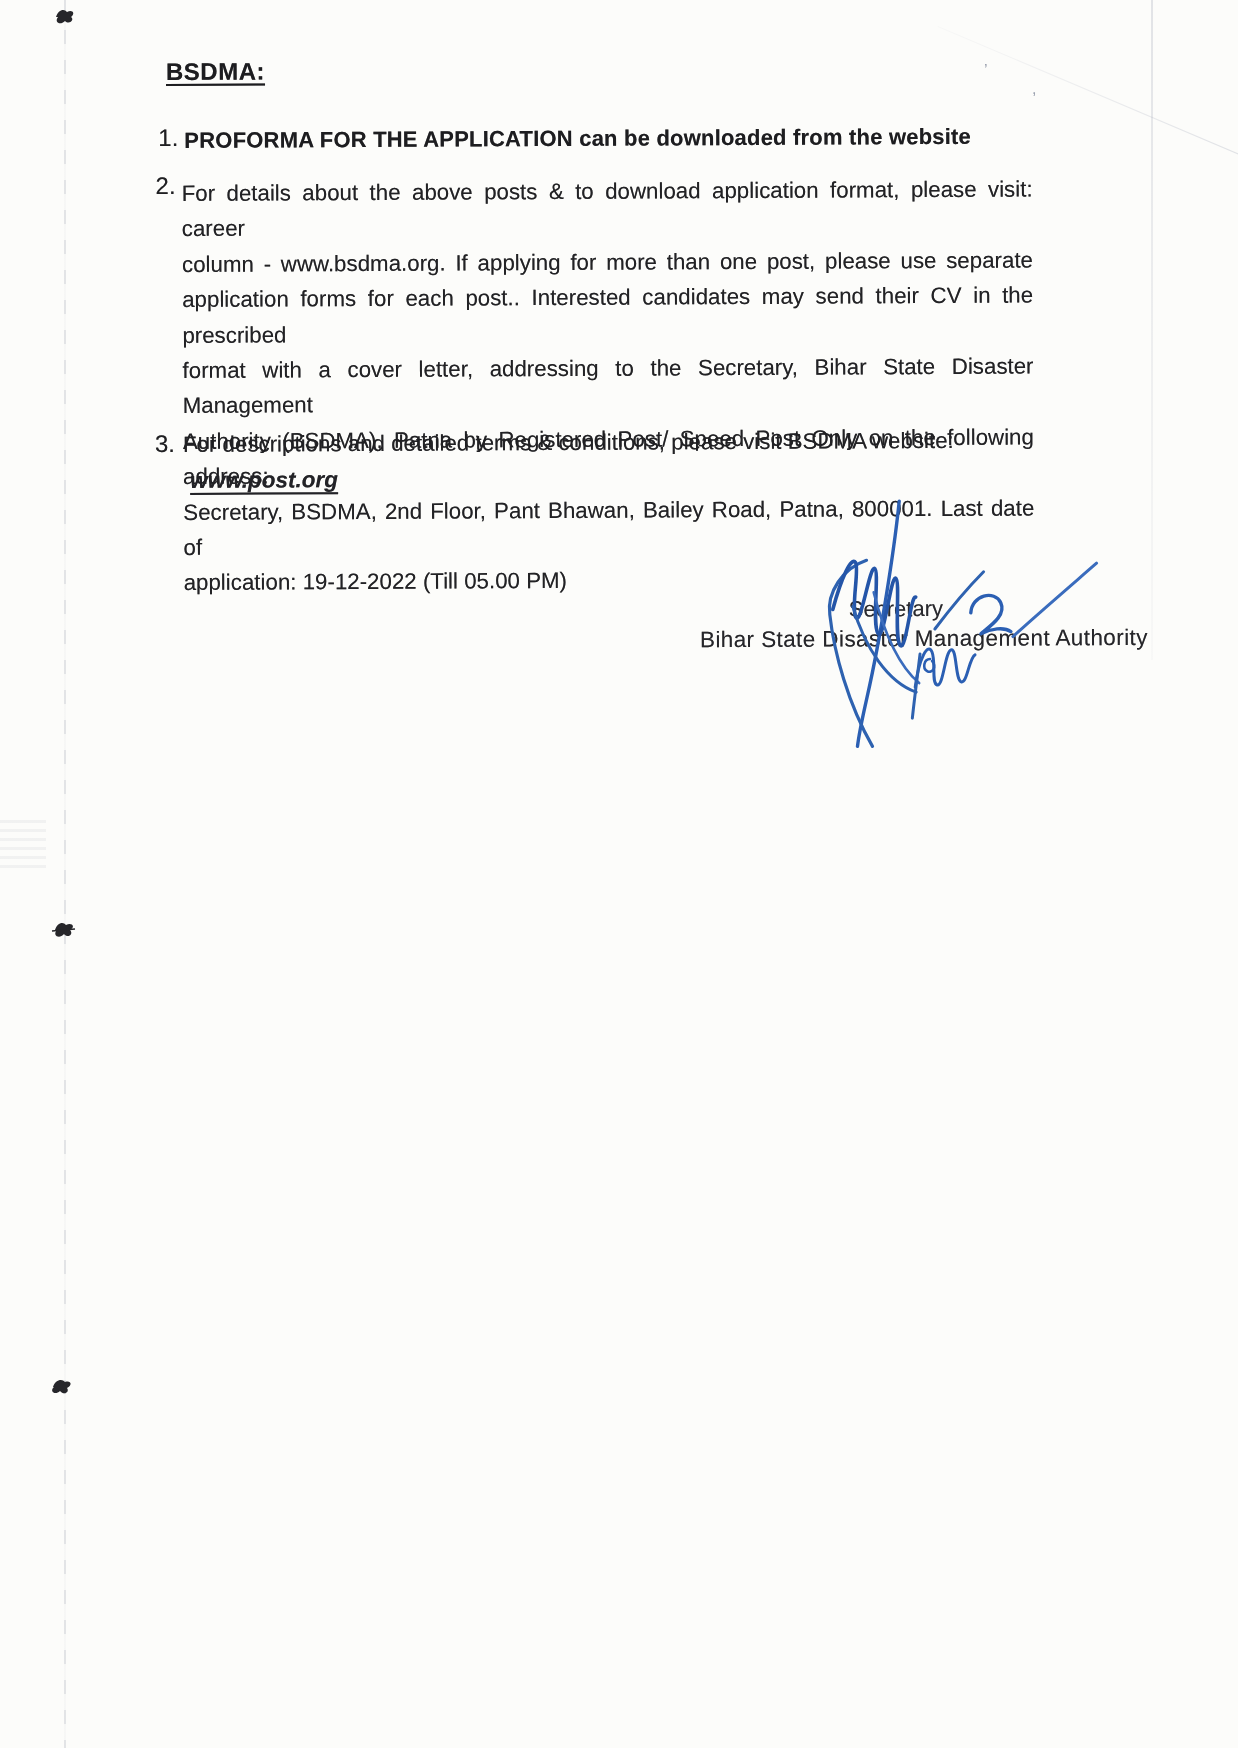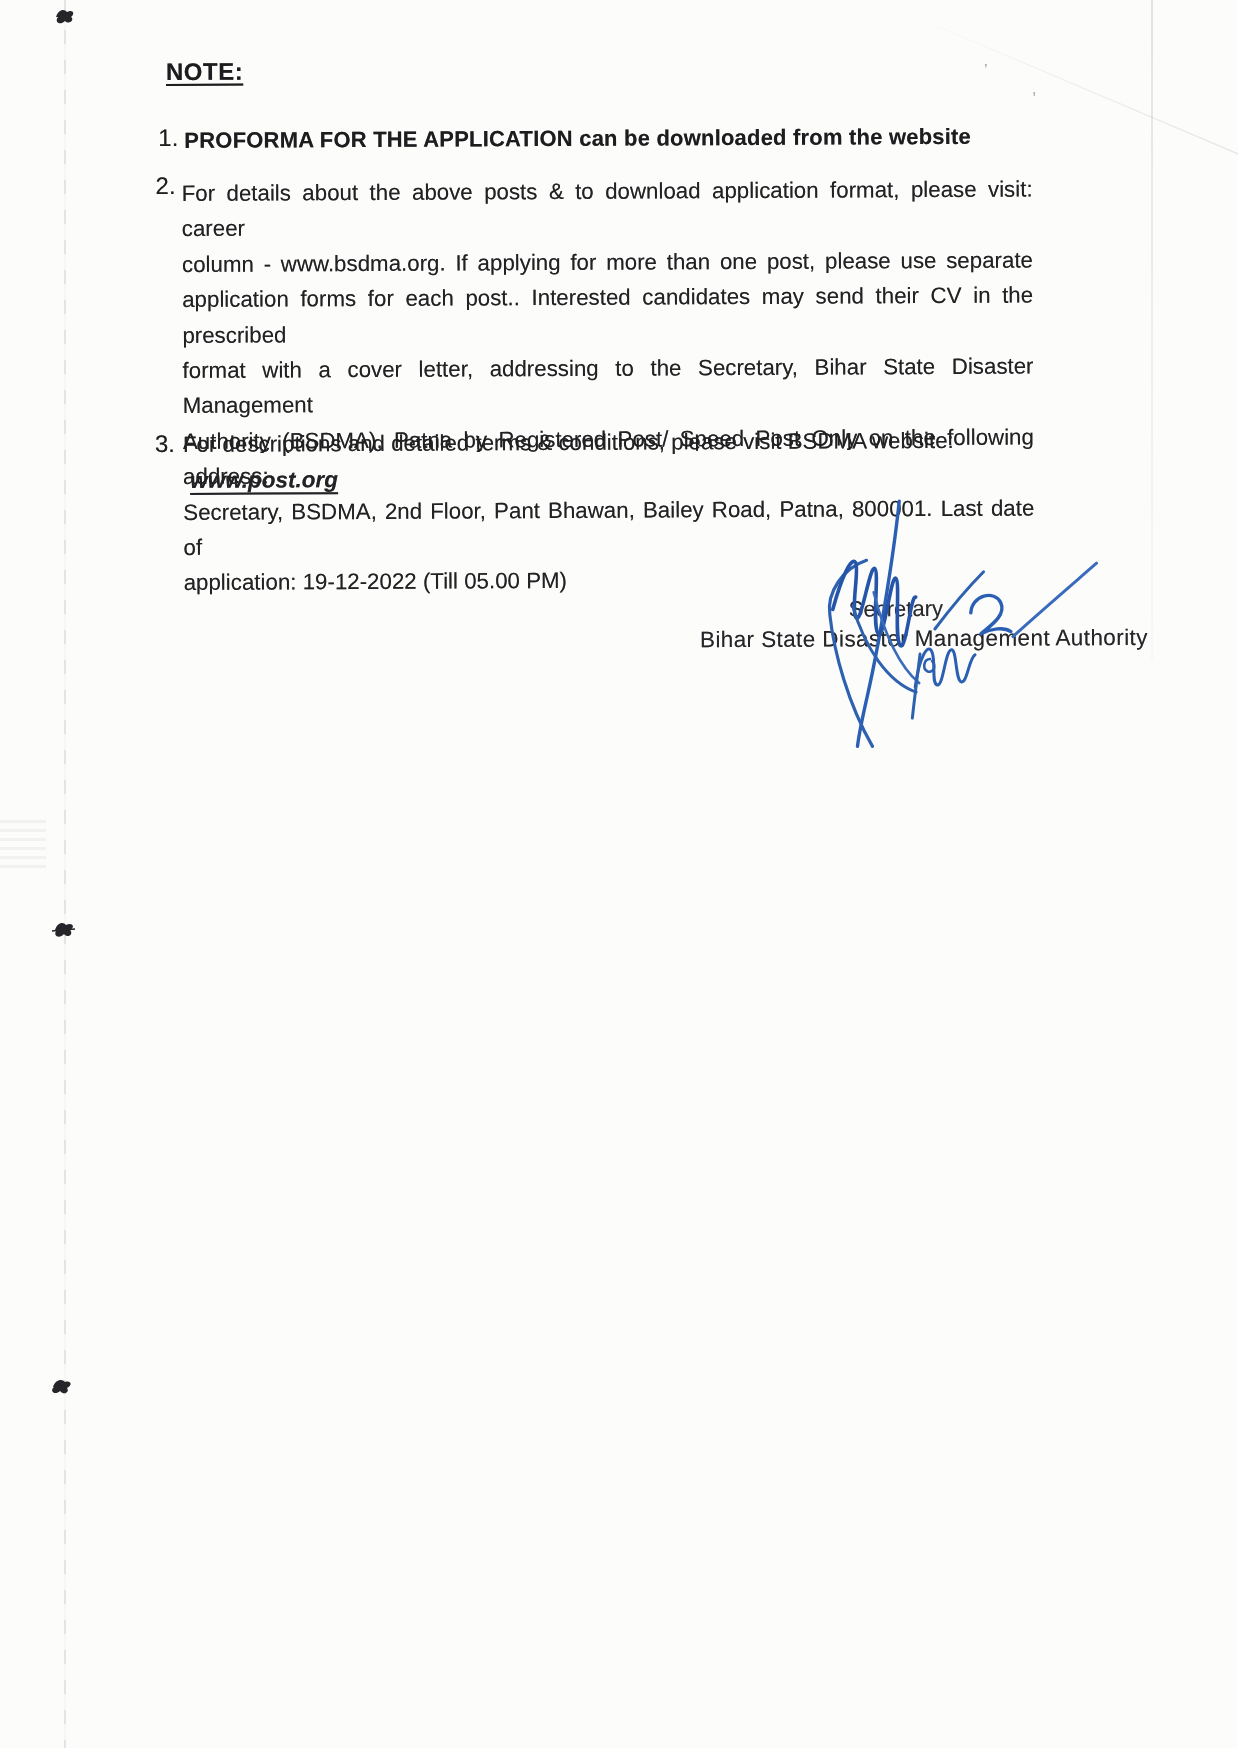--- a/index.html
+++ b/index.html
@@ -99,21 +99,21 @@
   <svg class="blot" style="left:50px;top:918px;" width="28" height="24" viewBox="0 0 28 24">
     <path d="M5,12 C7,5 13,3 16,7 C22,4 26,9 20,12 C24,16 18,21 14,16 C9,22 2,17 7,12 Z" fill="#26262a"></path>
     <path d="M2,13 L25,11" stroke="#26262a" stroke-width="1.4" fill="none"></path>
   </svg>
   <svg class="blot" style="left:48px;top:1376px;" width="28" height="22" viewBox="0 0 28 22">
     <path d="M5,11 C7,4 14,2 17,6 C23,4 25,9 19,12 C22,16 16,20 12,15 C7,20 1,15 6,11 Z" fill="#26262a"></path>
   </svg>
 
   <div class="scan-tilt">
 
-    <div class="heading">NOTE:</div>
+    <div class="heading">BSDMA:</div>
 
     <div class="num" style="left:158px;top:124px;">1.</div>
     <div class="item1-text">PROFORMA FOR THE APPLICATION can be downloaded from the website</div>
 
     <div class="num" style="left:155px;top:172px;">2.</div>
     <div class="para">
       <div class="jline">For details about the above posts  &amp; to download application format, please visit: career</div>
       <div class="jline">column - www.bsdma.org. If applying for more than one post, please use separate</div>
       <div class="jline">application forms for each post.. Interested candidates may send their CV in the prescribed</div>
       <div class="jline">format with a cover letter, addressing to the Secretary, Bihar State Disaster Management</div>

